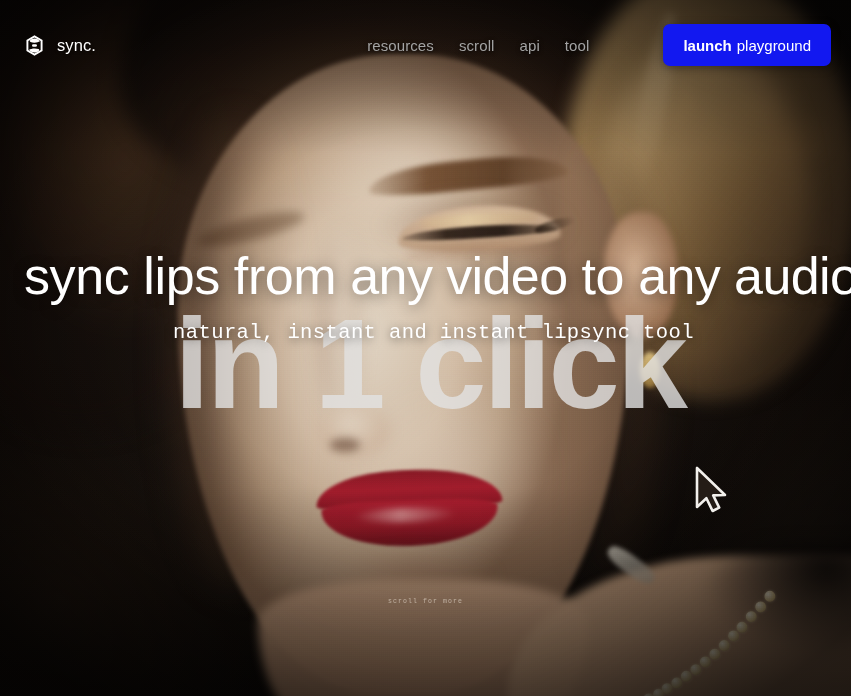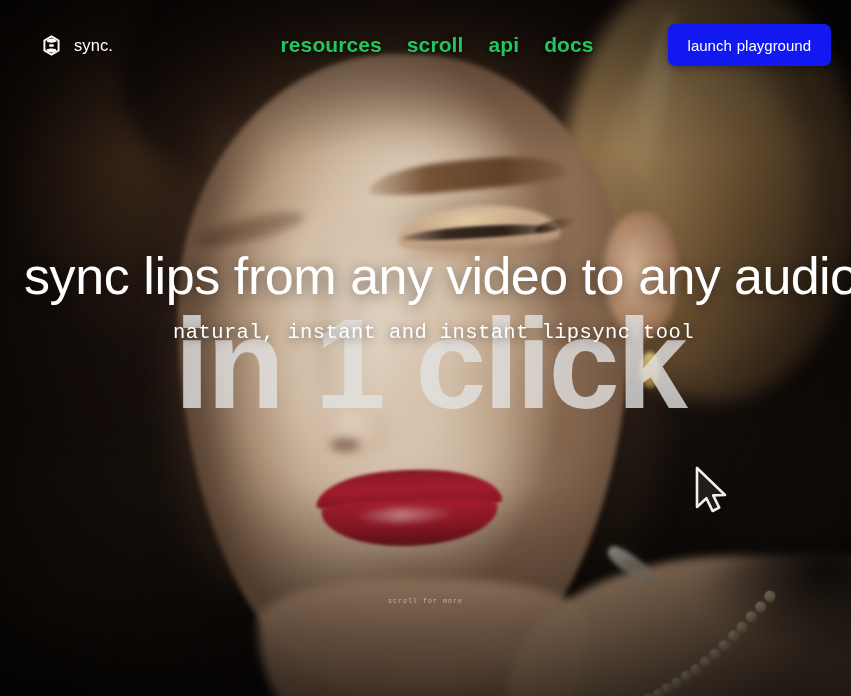--- a/index.html
+++ b/index.html
@@ -275,48 +275,47 @@
     position:absolute; inset:0; opacity:.16; mix-blend-mode:overlay;
     background-image:
       repeating-linear-gradient(0deg, rgba(255,255,255,.06) 0 1px, rgba(0,0,0,.06) 1px 2px),
       repeating-linear-gradient(90deg, rgba(255,255,255,.05) 0 1px, rgba(0,0,0,.05) 1px 2px);
   }
 
   
   .header {
     position:absolute; left:0; top:0; right:0; height:90px;
     display:flex; align-items:center;
-    padding:0 20px 0 30px;
+    padding:0 20px 0 23px;
     z-index:40;
-    margin-left:10px;
   }
   .brand { display:flex; align-items:center; gap:11px; cursor:pointer; }
   .logo-mark { width:23px; height:23px; display:block; }
   .brand-name {
     color:#fff; font-size:16.5px; font-weight:400; letter-spacing:.1px;
     text-shadow:0 1px 3px rgba(0,0,0,.6);
   }
   .nav {
     margin-left:auto; display:flex; align-items:center; gap:25px;
   }
   .nav-link {
-    color:#22c55e; font-size:21px; font-weight:700; letter-spacing:.1px;
+    color:#a3a3a3; font-size:15px; font-weight:400; letter-spacing:.1px;
     cursor:pointer; white-space:nowrap;
     text-shadow:0 1px 4px rgba(0,0,0,.75);
   }
   .btn-playground {
     margin-left:49px;
     background:#1218f0;
     color:#fff; border:none; border-radius:7px;
     padding:0 20px; height:42px;
     display:flex; align-items:center; gap:5px;
     font-family:inherit; font-size:15px; cursor:pointer;
     box-shadow:0 2px 10px rgba(0,0,0,.35);
   }
-  .btn-playground .w-light { font-weight:400; }
+  .btn-playground .w-light { font-weight:700; }
   .btn-playground .w-bold  { font-weight:400; }
 
   
   .hero {
     position:absolute; left:0; right:8px; top:250px;
     z-index:30;
     display:flex; flex-direction:column; align-items:center;padding-left:24px;
   }
   .headline {
     width:100%; text-align:center;
@@ -454,21 +453,21 @@
         <path fill="#ffffff" d="M12 19.4c-2.5 0-4.6-1.2-5.7-2.9 1.4-.9 3.4-1.5 5.7-1.5 1.6 0 3 .3 4.2.7.6.2.9.9.6 1.4-1 1.4-2.7 2.3-4.8 2.3Z"></path>
         <rect x="9.4" y="10.6" width="5.2" height="2.8" rx="1.4" fill="#ffffff"></rect>
       </svg>
       <span class="brand-name">sync.</span>
     </div>
 
     <nav class="nav">
       <a class="nav-link">resources</a>
       <a class="nav-link">scroll</a>
       <a class="nav-link">api</a>
-      <a class="nav-link">docs</a>
+      <a class="nav-link">tool</a>
 
       <button class="btn-playground">
         <span class="w-light">launch</span>
         <span class="w-bold">playground</span>
       </button>
     </nav>
   </header>
 
   <section class="hero">
     <h1 class="headline">

